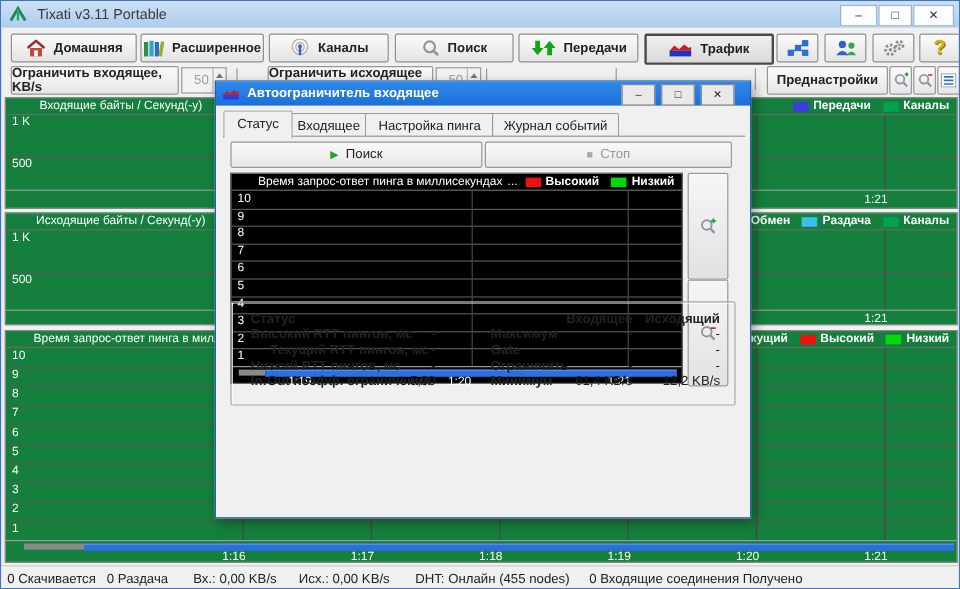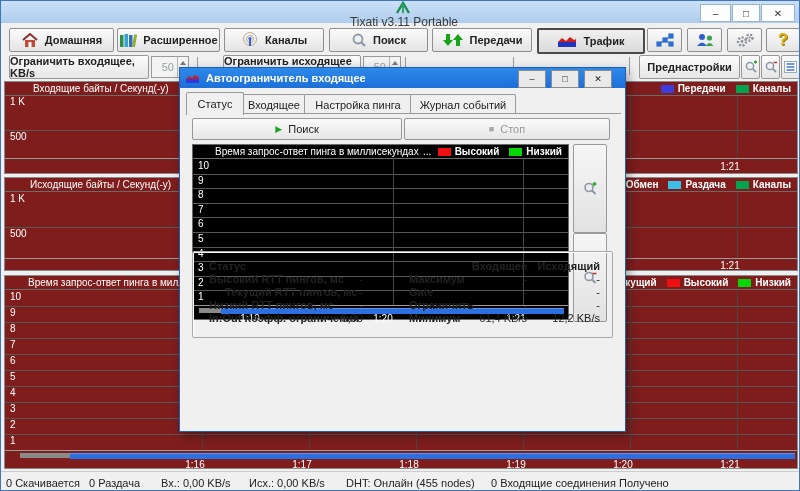--- a/index.html
+++ b/index.html
@@ -1,21 +1,21 @@
 <!DOCTYPE html>
 <html><head>
 <meta charset="utf-8">
 <style>
   html,body{margin:0;padding:0;background:#777;}
   #app{position:relative;width:800px;height:491px;background:#f0f0f0;
        font-family:"Liberation Sans",sans-serif;font-size:11px;color:#222;
        border:1px solid #3f74c2;box-sizing:border-box;overflow:hidden;}
   
   #titlebar{position:absolute;left:0;top:0;width:100%;height:22px;
-    background:linear-gradient(#cbe0f6,#aecdee);display:flex;align-items:center;flex-direction:column;}
+    background:linear-gradient(#cbe0f6,#aecdee);display:flex;align-items:center;}
   #titlebar .t{margin-left:8px;color:#3a3a3a;font-size:12px;}
   .wbtn{position:absolute;top:3px;height:16px;background:#fbfdff;border:1px solid #9ab4cd;
     display:flex;align-items:center;justify-content:center;font-size:10px;color:#333;}
   
   .tb{position:absolute;top:27px;height:22px;background:linear-gradient(#fbfbfb,#e4e4e4);
     border:1px solid #8f8f8f;border-radius:2px;display:flex;align-items:center;
     justify-content:center;gap:6px;font-weight:bold;font-size:11px;}
   .tb.pressed{border:2px solid #4a4a4a;background:linear-gradient(#f0f0f0,#dadada);}
   .sb{position:absolute;top:54px;height:22px;background:linear-gradient(#fbfbfb,#e6e6e6);
     border:1px solid #979797;border-radius:2px;display:flex;align-items:center;
@@ -24,21 +24,21 @@
     justify-content:center;font-weight:bold;font-size:11px;background:transparent;border:none;}
   .vsep{position:absolute;top:56px;width:1px;height:18px;background:#9a9a9a;}
   .spin{position:absolute;top:55px;height:20px;background:#f3f3f3;border:1px solid #9a9a9a;
     display:flex;align-items:center;}
   .spin .val{flex:1;text-align:right;color:#9aa0a8;padding-right:3px;font-size:11px;}
   .spin .arr{width:10px;height:100%;border-left:1px solid #b5b5b5;display:flex;
     flex-direction:column;align-items:center;justify-content:space-evenly;}
   .tri-u{width:0;height:0;border-left:3px solid transparent;border-right:3px solid transparent;border-bottom:4px solid #777;}
   .tri-d{width:0;height:0;border-left:3px solid transparent;border-right:3px solid transparent;border-top:4px solid #777;}
   
-  .panel{position:absolute;left:3px;width:794px;background:#7f1d1d;border:1px solid #8a8a8a;box-sizing:border-box;}
+  .panel{position:absolute;left:3px;width:794px;background:#15803d;border:1px solid #8a8a8a;box-sizing:border-box;}
   .chead{position:absolute;left:0;top:0;width:100%;height:13px;border-bottom:1px solid #6a6a6a;}
   .ctitle{position:absolute;top:1px;color:#fff;font-size:10px;white-space:nowrap;}
   .legend{position:absolute;right:6px;top:1px;display:flex;gap:10px;align-items:center;}
   .litem{display:flex;gap:4px;align-items:center;color:#fff;font-size:10px;font-weight:bold;white-space:nowrap;}
   .lsq{width:13px;height:8px;display:inline-block;}
   .hline{position:absolute;height:1px;background:#585858;}
   .axline{position:absolute;height:1px;background:#9a9a9a;}
   .vline{position:absolute;width:1px;background:#464646;}
   .ylab{position:absolute;color:#fff;font-size:10px;left:5px;}
   .xlab{position:absolute;color:#fff;font-size:10px;transform:translateX(-50%);}

